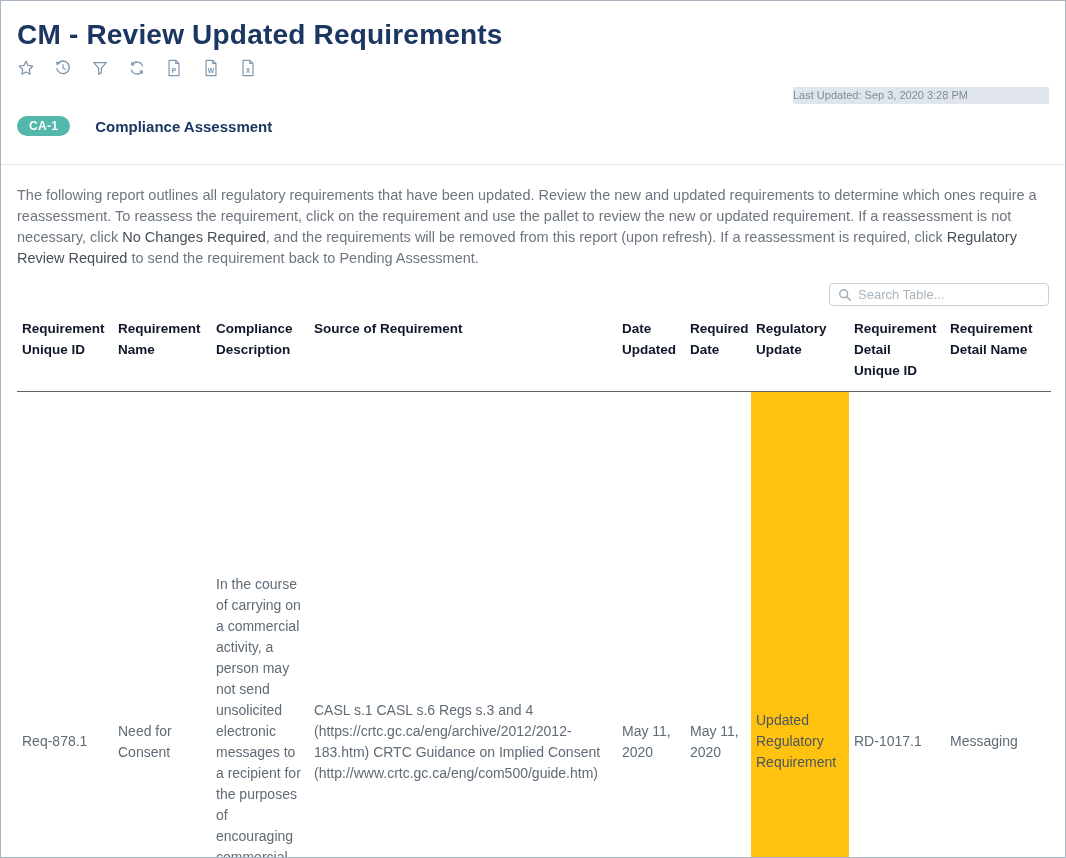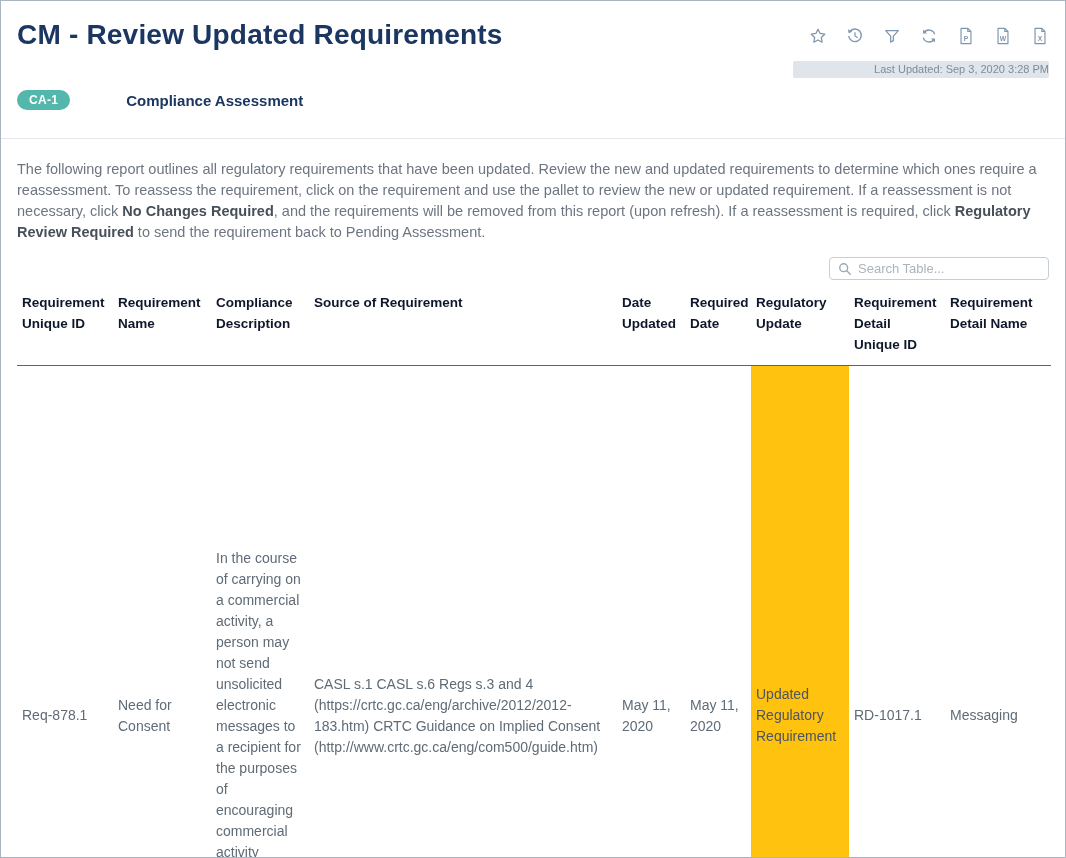--- a/index.html
+++ b/index.html
@@ -16,20 +16,21 @@
     padding: 0 16px;
     overflow: hidden;
     position: relative;
   }
   
   .header-row {
     display: flex;
     justify-content: space-between;
     align-items: flex-start;
     padding-top: 18px;
+    flex-direction: column;
   }
   .page-title {
     color: #1b3660;
     font-size: 28px;
     font-weight: 700;
     letter-spacing: 0.2px;
   }
   .toolbar {
     display: flex;
     gap: 19px;
@@ -39,47 +40,47 @@
   }
   .icon-btn { width: 18px; height: 18px; display: block; cursor: pointer; }
   .last-updated-row { display: flex; justify-content: flex-end; margin-top: 10px; }
   .last-updated {
     background: #dfe5eb;
     color: #7d8c9b;
     font-size: 11px;
     line-height: 17px;
     height: 17px;
     width: 256px;
-    text-align: right;
+    text-align: left;
     border-radius: 2px;
   }
   .badge-row { display: flex; align-items: center; gap: 25px; margin-top: 12px; }
   .badge {
     background: #53b7ac;
     color: #ffffff;
     font-size: 12px;
     font-weight: 700;
     padding: 3px 12px;
     border-radius: 11px;
     letter-spacing: 0.3px;
   }
-  .subtitle { color: #1b3660; font-size: 15px; font-weight: 700; margin-left: 31px; }
+  .subtitle { color: #1b3660; font-size: 15px; font-weight: 700; }
   .divider {
     border: none;
     border-top: 1px solid #e4e8ec;
     margin: 28px -16px 0 -16px;
   }
   
   .description {
     margin-top: 20px;
     color: #6d7580;
     font-size: 14.5px;
     line-height: 21px;
   }
-  .description b { color: #474f59; font-weight: 700; }
+  .description b { color: #474f59; font-weight: 400; }
   
   .search-row { display: flex; justify-content: flex-end; margin-top: 14px; }
   .search-box {
     display: flex;
     align-items: center;
     gap: 6px;
     border: 1px solid #c6cfd6;
     border-radius: 4px;
     width: 220px;
     height: 23px;

